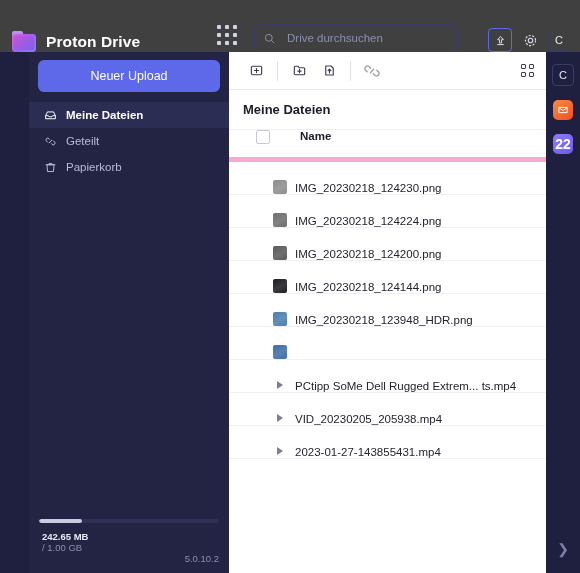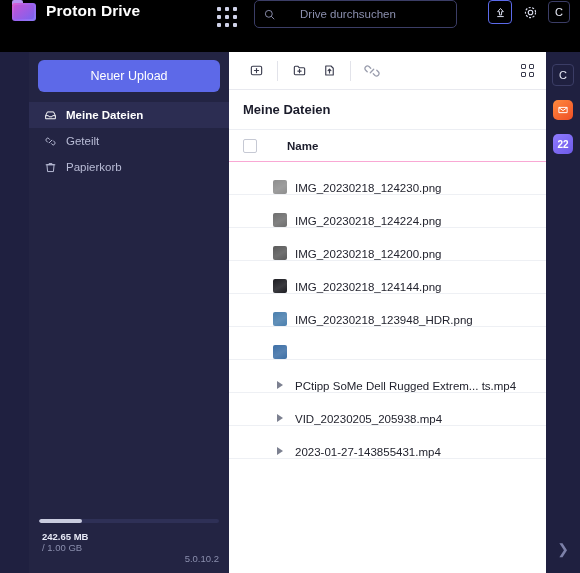--- a/index.html
+++ b/index.html
@@ -5,21 +5,21 @@
   * { margin:0; padding:0; box-sizing:border-box; }
   html,body {
     width:580px; height:573px;
     background:#1c1d38;
     font-family:"Liberation Sans", sans-serif;
     overflow:hidden;
   }
   #app { position:relative; width:580px; height:573px; display:flex; flex-direction:column; background:#1f2040; }
 
   
-  .header { height:52px; flex:0 0 52px; display:flex; align-items:flex-start; background:#000000; }
+  .header { height:52px; flex:0 0 52px; display:flex; align-items:flex-end; background:#404040; }
   .brand { width:200px; flex:0 0 200px; display:flex; align-items:center; gap:10px; padding-left:12px; }
   .logo-folder { width:24px; height:21px; position:relative; flex:0 0 24px; }
   .logo-folder .tab {
     position:absolute; left:0; top:0; width:11px; height:5px;
     background:#b794f4; border-radius:2px 2px 0 0;
   }
   .logo-folder .body {
     position:absolute; left:0; top:3px; width:24px; height:18px; border-radius:3px;
     background:linear-gradient(135deg,#e05fd0 0%,#9b63f0 48%,#8a7bf7 100%);
   }
@@ -30,21 +30,21 @@
   .brand-name { color:#ffffff; font-size:15.5px; font-weight:bold; letter-spacing:.1px; white-space:nowrap; }
 
   .apps-grid { width:34px; height:34px; margin-left:10px; display:grid;
     grid-template-columns:repeat(3,4px); grid-template-rows:repeat(3,4px);
     gap:4px; align-content:center; justify-content:center; cursor:pointer; border-radius:4px; }
   .apps-grid i { width:4px; height:4px; background:#cfd2e8; border-radius:1px; display:block; }
 
   .search-wrap { flex:1; display:flex; align-items:center; padding:0 10px; }
   .search-box {
     width:203px; height:28px; border:1px solid #3b3d66; border-radius:5px;
-    display:flex; align-items:center; gap:25px; padding:0 9px; background:transparent; cursor:text;
+    display:flex; align-items:center; gap:12px; padding:0 9px; background:transparent; cursor:text;
   }
   .search-box .ph { color:#8b8fae; font-size:11.5px; white-space:nowrap; }
 
   .header-right { display:flex; align-items:center; gap:6px; padding-right:10px; }
   .hdr-btn { width:24px;height:24px; display:flex;align-items:center;justify-content:center;
     border-radius:4px; cursor:pointer; }
   .hdr-btn.boxed { border:1px solid #5c6aea; }
   .avatar-c {
     width:22px;height:22px;border:1px solid #3b3d66;border-radius:4px;
     display:flex;align-items:center;justify-content:center;
@@ -82,38 +82,38 @@
   .tb-btn { width:30px;height:26px; display:flex;align-items:center;justify-content:center; cursor:pointer; }
   .tb-sep { width:1px; height:20px; background:#e2e3ea; margin:0 6px; }
   .tb-spacer { flex:1; }
   .grid-toggle { display:grid; grid-template-columns:repeat(2,5px); grid-template-rows:repeat(2,5px);
     gap:3px; cursor:pointer; }
   .grid-toggle i { width:5px;height:5px;border:1.2px solid #3a3c4e; border-radius:1px; display:block; }
 
   .panel-title { height:40px; flex:0 0 40px; display:flex; align-items:center; padding:0 14px;
     color:#1b1c2b; font-size:13px; font-weight:bold; border-bottom:1px solid #eceef3; }
 
-  .list-head { height:32px; flex:0 0 32px; display:flex; align-items:center; padding:0 14px;
-    border-bottom:1px solid #f9a8d4; }
+  .list-head { height:32px; flex:0 0 32px; display:flex; padding:0 27px;
+    border-bottom:5px solid #f9a8d4; }
   .chk { width:14px;height:14px;border:1px solid #c6c9d4; border-radius:2px; background:#fff; cursor:pointer; flex:0 0 14px; }
   .col-name { margin-left:30px; font-size:11.5px; font-weight:bold; color:#1b1c2b; }
 
   .list { flex:1; overflow:hidden; }
   .row { height:33px; display:flex; align-items:flex-end; padding:0 14px 0 44px;
     border-bottom:1px solid #eef0f4; cursor:pointer; }
   .thumb { width:14px;height:14px;border-radius:2px; flex:0 0 14px; margin-right:8px; overflow:hidden; position:relative; }
   .play { width:14px;height:14px; flex:0 0 14px; margin-right:8px; display:flex; align-items:center; justify-content:center; }
   .play i { width:0;height:0;border-left:6px solid #7c8090; border-top:4px solid transparent; border-bottom:4px solid transparent; display:block; }
   .fname { font-size:11.5px; color:#23242f; white-space:nowrap; overflow:hidden; text-overflow:ellipsis; }
 
   
   .rail { width:34px; flex:0 0 34px; background:#1f2040; display:flex; flex-direction:column;
     align-items:center; padding-top:12px; }
   .rail-app { width:20px;height:20px;border-radius:5px; margin-top:14px; cursor:pointer;
-    display:flex; align-items:center; justify-content:center; font-size:10px; color:#fff; font-weight:bold; }
+    display:flex; align-items:center; justify-content:center; font-size:14px; color:#fff; font-weight:bold; }
   .rail-mail { background:linear-gradient(140deg,#ff8a3d,#ef4e26); }
   .rail-cal { background:linear-gradient(140deg,#8f7bff,#6d5ae8); }
   .rail-spacer { flex:1; }
   .rail-chevron { margin-bottom:16px; color:#7c80a8; font-size:14px; cursor:pointer; }
   .rail-avatar { width:22px;height:22px;border:1px solid #3b3d66;border-radius:4px;
     display:flex;align-items:center;justify-content:center;color:#e6e8f5;font-size:11px;cursor:pointer; }
 </style>
 </head>
 <body>
 

